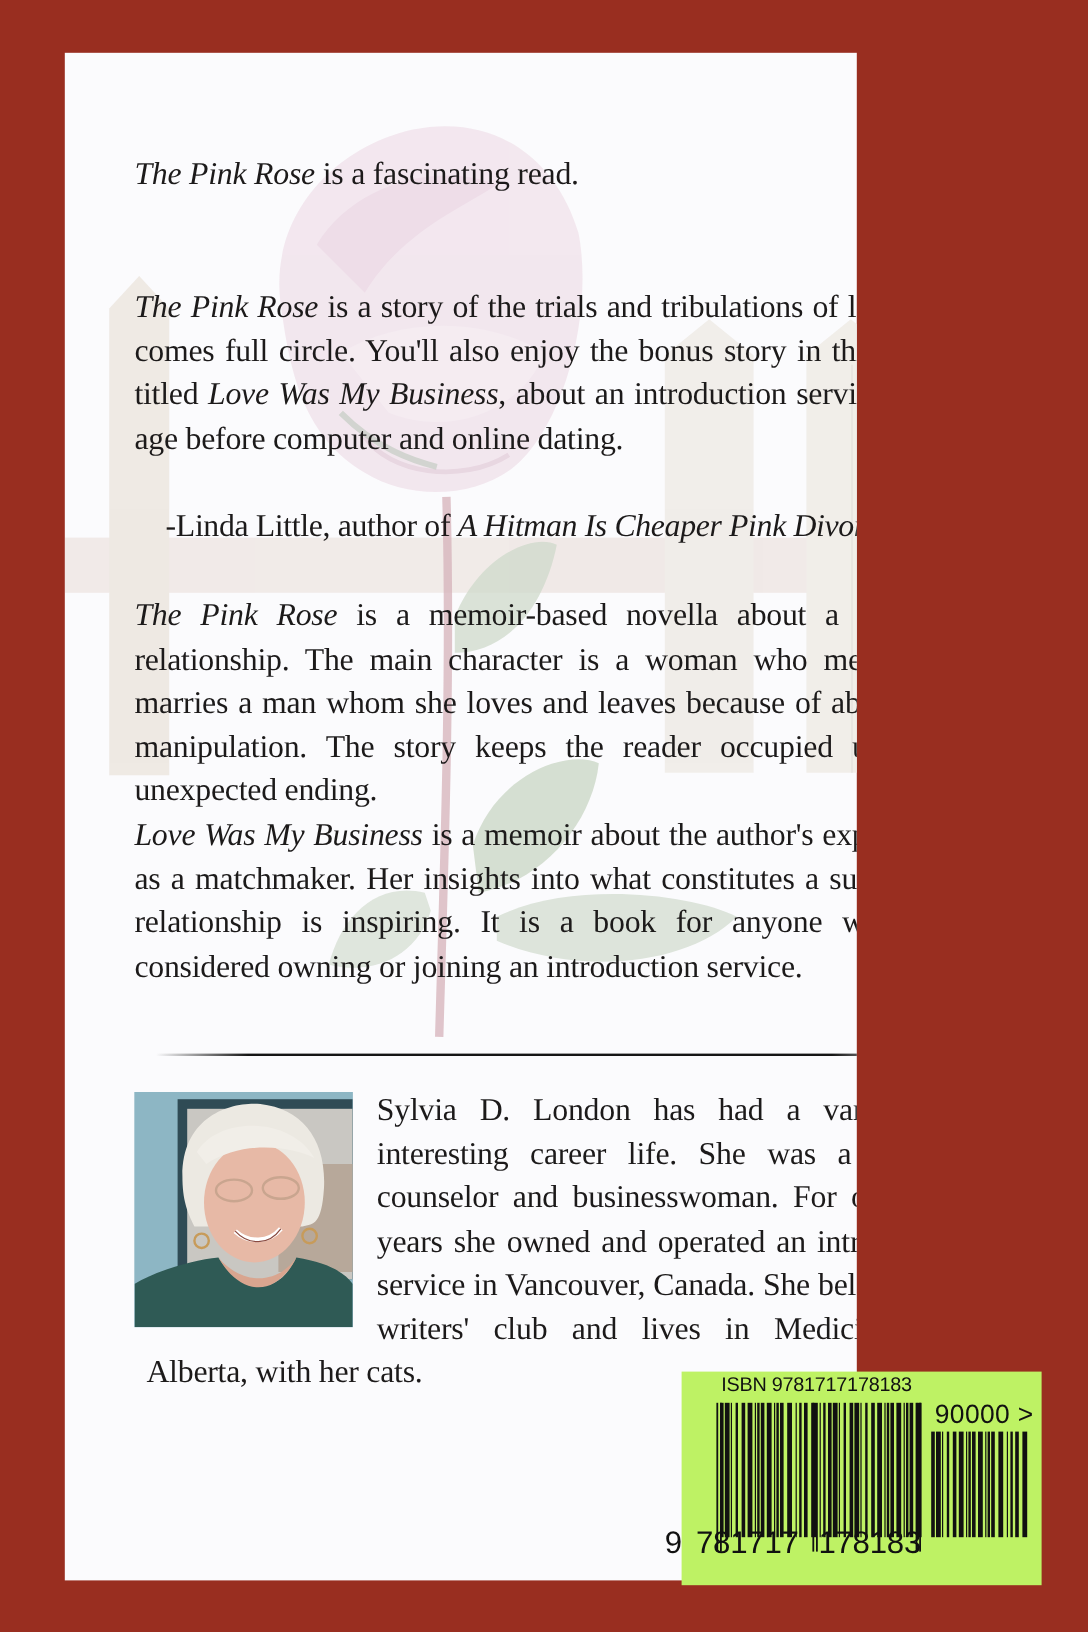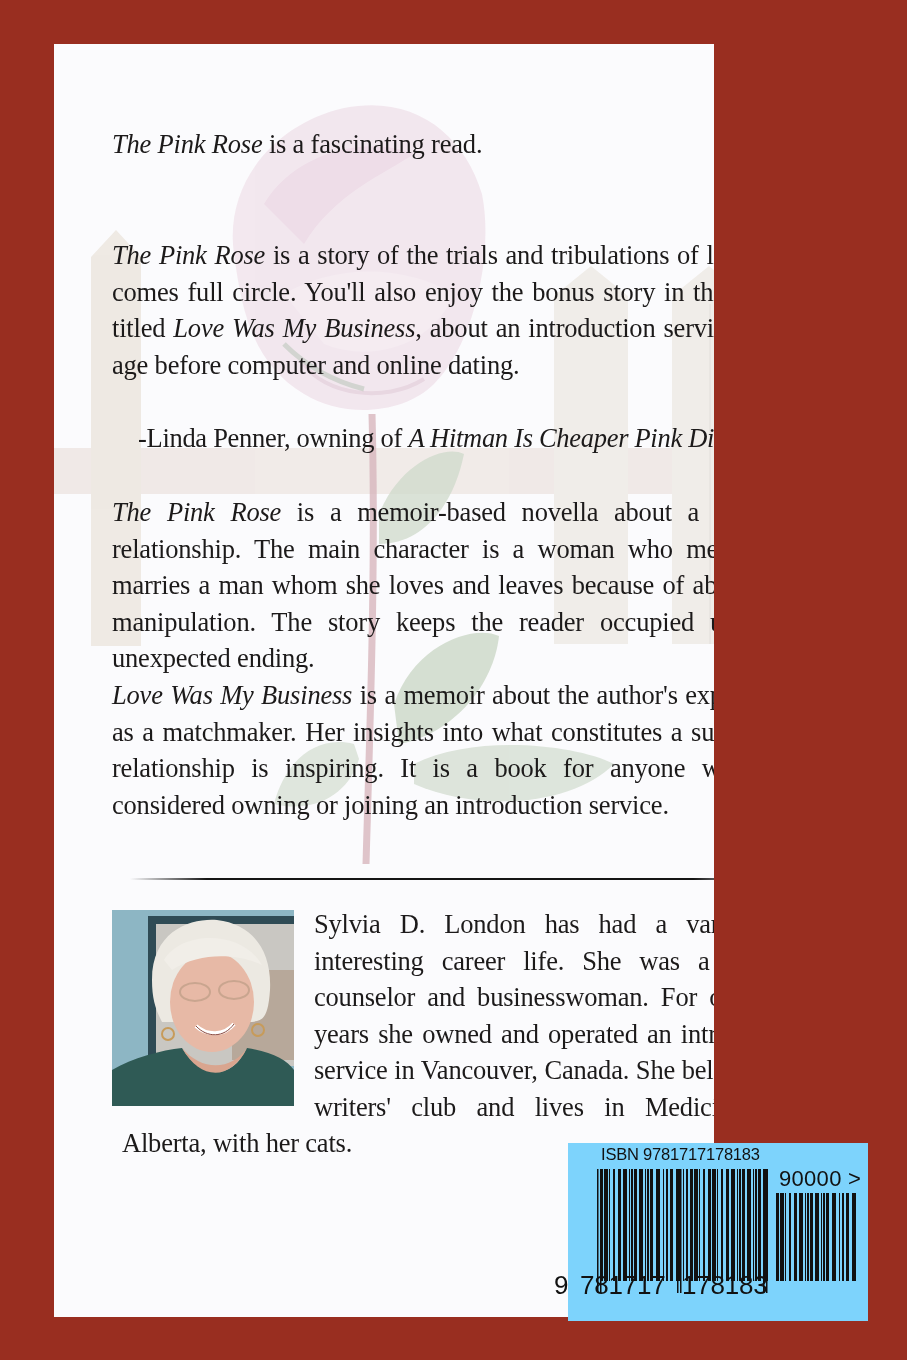--- a/index.html
+++ b/index.html
@@ -34,21 +34,21 @@
     position: absolute; left: 58px; top: 866px; width: 182px; height: 196px;
     overflow: hidden; background: #8fb7c6;
   }
   .bio {
     position: absolute; left: 68px; top: 862px; width: 686px;
     font-size: 26.5px; line-height: 36.5px; text-align: justify; letter-spacing: -0.2px;
   }
   .bio-float { float: left; width: 192px; height: 218px; }
   .barcode-box {
     position: absolute; left: 568px; top: 1143px; width: 300px; height: 178px;
-    background: #7dd3fc;
+    background: #bef264;
     font-family: "Liberation Sans", "DejaVu Sans", sans-serif;
   }
   .isbn-label { position: absolute; left: 33px; top: 2px; font-size: 16.5px; letter-spacing: -0.2px; color: #111; }
   .price-code { position: absolute; left: 211px; top: 23px; font-size: 22px; color: #111; letter-spacing: 0.3px; text-align: center; }
   .isbn-digits { position: absolute; left: 0; top: 127px; font-size: 26px; color: #111; letter-spacing: -0.2px; }
   .bars { position: absolute; left: 0; top: 0; }
 </style>
 </head>
 <body>
 
@@ -83,21 +83,21 @@
   </svg>
 
   <div class="text-block" style="top:82px;">
     <i>The Pink Rose</i><span> is a fascinating read.</span>
   </div>
 
   <div class="text-block" style="top:193px;">
     <i>The Pink Rose</i><span> is a story of the trials and tribulations of love that comes full circle. You'll also enjoy the bonus story in this book, titled </span><i>Love Was My Business</i><span>, about an introduction service in an age before computer and online dating.</span>
   </div>
   <div class="attrib" style="top:376px; left:84px;">
-    <span>-Linda Penner, owning of </span><i>A Hitman Is Cheaper Pink Divorce!</i>
+    <span>-Linda Little, author of </span><i>A Hitman Is Cheaper Pink Divorce!</i>
   </div>
 
   <div class="text-block" style="top:450px;">
     <i>The Pink Rose</i><span> is a memoir-based novella about a difficult relationship. The main character is a woman who meets and marries a man whom she loves and leaves because of abuse and manipulation. The story keeps the reader occupied until its unexpected ending.</span>
   </div>
 
   <div class="text-block" style="top:633px;">
     <i>Love Was My Business</i><span> is a memoir about the author's experience as a matchmaker. Her insights into what constitutes a successful relationship is inspiring. It is a book for anyone who has considered owning or joining an introduction service.</span>
   </div>
 

